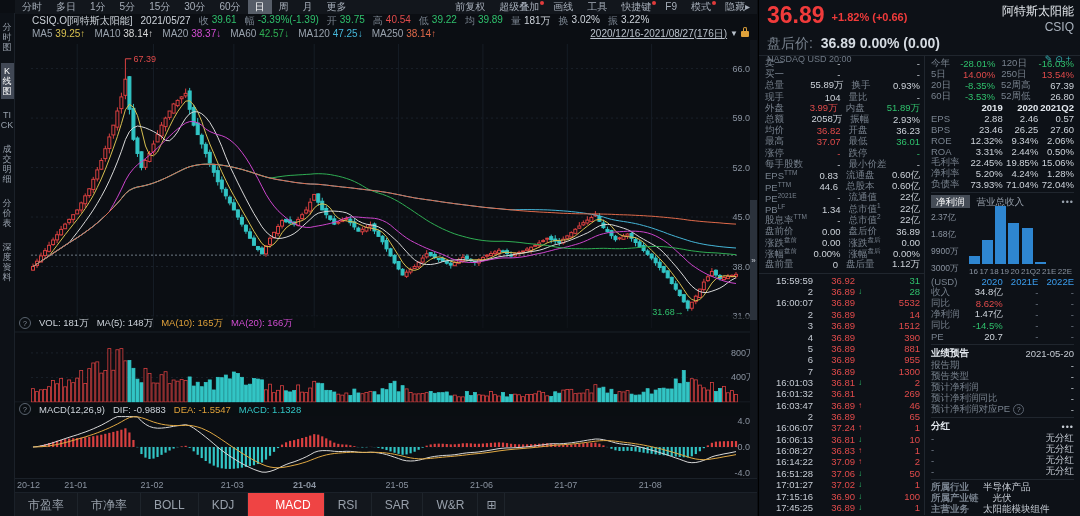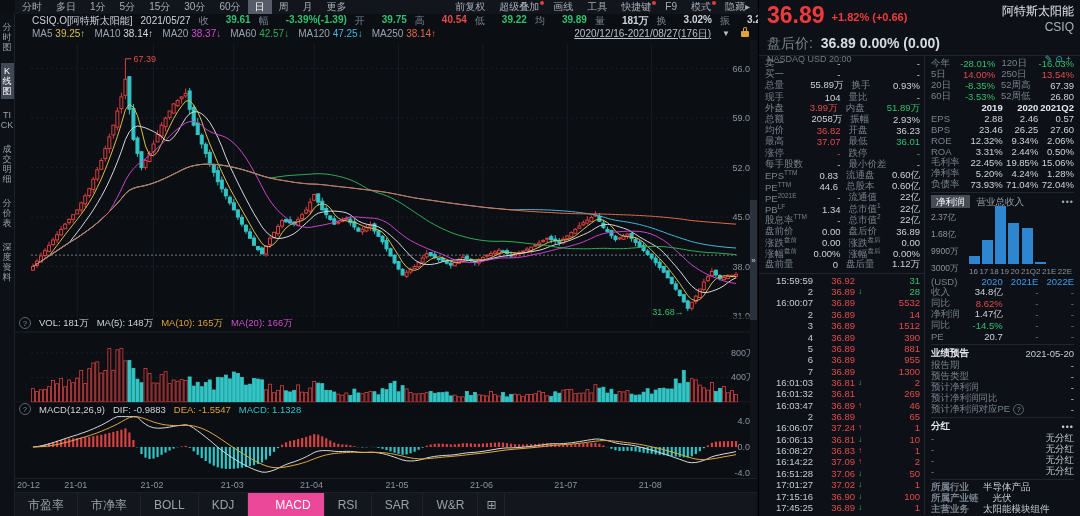--- a/index.html
+++ b/index.html
@@ -14,42 +14,42 @@
   
   #main{position:absolute;left:15px;top:0;width:742px;height:516px;}
   #row1{position:absolute;left:0;top:0;width:742px;height:14px;background:#12161c;display:flex;align-items:center;font-size:10px;}
   .ptab{padding:0 7px;color:#a6aeb9;cursor:pointer;line-height:14px;}
   .ptab.sel{background:#565d68;color:#fff;}
   #row1 .spacer{flex:1}
   .rmenu{padding:0 7px;color:#a6aeb9;cursor:pointer;position:relative;line-height:14px;}
   .rmenu .dot{position:absolute;top:1px;right:2px;width:4px;height:4px;border-radius:50%;background:#e13b3b;}
   #row2{position:absolute;left:0;top:14px;width:742px;height:13px;display:flex;align-items:center;padding-left:17px;box-sizing:border-box;white-space:nowrap;font-size:10px;}
   #row2 .fl{color:#78828e;margin-left:8px;}
-  #row2 .fv{margin-left:17px;font-weight:bold;}
-  #row3{position:absolute;left:0;top:27px;width:742px;height:13px;display:flex;align-items:center;padding-left:17px;box-sizing:border-box;white-space:nowrap;font-size:10px;gap:8px;}
+  #row2 .fv{margin-left:3px;}
+  #row3{position:absolute;left:0;top:27px;width:742px;height:13px;display:flex;align-items:center;padding-left:17px;box-sizing:border-box;white-space:nowrap;font-size:10px;}
   .ma-item{margin-right:9px;}
   #row3 .spacer{flex:1}
   #range{color:#b9c1cb;text-decoration:underline;cursor:pointer;}
   .tri{font-size:8px;color:#b9c1cb;margin:0 3px;}
   .lock{display:inline-block;position:relative;width:8px;height:6px;background:#dfa13a;border-radius:1px;margin-right:8px;vertical-align:middle;}
   .lock:before{content:"";position:absolute;left:1.5px;top:-4px;width:4px;height:4px;border:1.5px solid #dfa13a;border-bottom:none;border-radius:3px 3px 0 0;box-sizing:border-box;}
   
   #chartwrap{position:absolute;left:0;top:40px;width:742px;height:438px;}
   #kchart{position:absolute;left:0;top:0;}
   .pane-head{position:absolute;left:0;width:735px;height:14px;display:flex;align-items:center;padding-left:4px;font-size:9.5px;background:rgba(11,14,19,.55);}
   .pane-head span{margin-right:8px;}
   .qicon{display:inline-flex;align-items:center;justify-content:center;width:10px;height:10px;border:1px solid #5a636f;border-radius:50%;color:#8a93a0;font-size:7px;margin-right:5px;flex:none;}
   #vscroll{position:absolute;right:0;top:0;bottom:0;width:7px;background:#10141a;}
   #vthumb{position:absolute;left:0;width:7px;top:160px;height:120px;background:#2b323c;color:#c6ccd4;font-size:8px;display:flex;align-items:center;justify-content:center;cursor:pointer;}
   #xaxis{position:absolute;left:0;top:478px;width:742px;height:14px;border-top:1px solid #1b2129;background:#0c1016;}
   #xaxis span{position:absolute;top:1px;color:#8a93a0;font-size:9px;}
   
   #tabbar{position:absolute;left:0;top:492px;width:742px;height:24px;background:#13171d;border-top:1px solid #1b2129;display:flex;align-items:stretch;}
   .btab{display:flex;align-items:center;padding:0 13px;border-right:1px solid #1e242b;color:#98a0ab;cursor:pointer;font-size:12px;}
-  .btab.sel{background:#ec4899;color:#fff;padding-left:27px;}
+  .btab.sel{background:#ef4444;color:#fff;padding-left:27px;}
   .btab.icon{padding:0 8px;font-size:12px;}
   
   #rpanel{position:absolute;left:758px;top:0;width:322px;height:516px;background:#0d1117;border-left:1px solid #000;box-sizing:border-box;}
   #rp-head{height:56px;border-bottom:1px solid #20262e;padding:3px 6px 0 8px;box-sizing:border-box;}
   #rp-line1{display:flex;align-items:flex-start;}
   #rp-price{font-size:23px;font-weight:bold;color:#f13b3b;line-height:24px;}
   #rp-chg{font-size:11px;font-weight:bold;color:#f13b3b;margin:8px 0 0 7px;}
   #rp-names{margin-left:auto;text-align:right;}
   #rp-cn{font-size:12px;color:#e6eaef;}
   #rp-ticker{font-size:12px;color:#aab3be;}
@@ -945,21 +945,21 @@
       </div>
       <div id="vscroll">
           <div id="vthumb">»</div>
         </div>
     </div>
     <div id="xaxis">
         <span style="left: 2px;">20-12</span>
         <span style="left: 49.196px;">21-01</span>
         <span style="left: 125.52px;">21-02</span>
         <span style="left: 205.861px;">21-03</span>
-        <span style="left: 285px;">21-04</span>
+        <span style="left: 278px; font-weight: bold;">21-04</span>
         <span style="left: 370.56px;">21-05</span>
         <span style="left: 454.918px;">21-06</span>
         <span style="left: 539.276px;">21-07</span>
         <span style="left: 623.634px;">21-08</span>
       </div>
     <div id="tabbar">
         <div class="btab">市盈率</div>
         <div class="btab">市净率</div>
         <div class="btab">BOLL</div>
         <div class="btab">KDJ</div>

